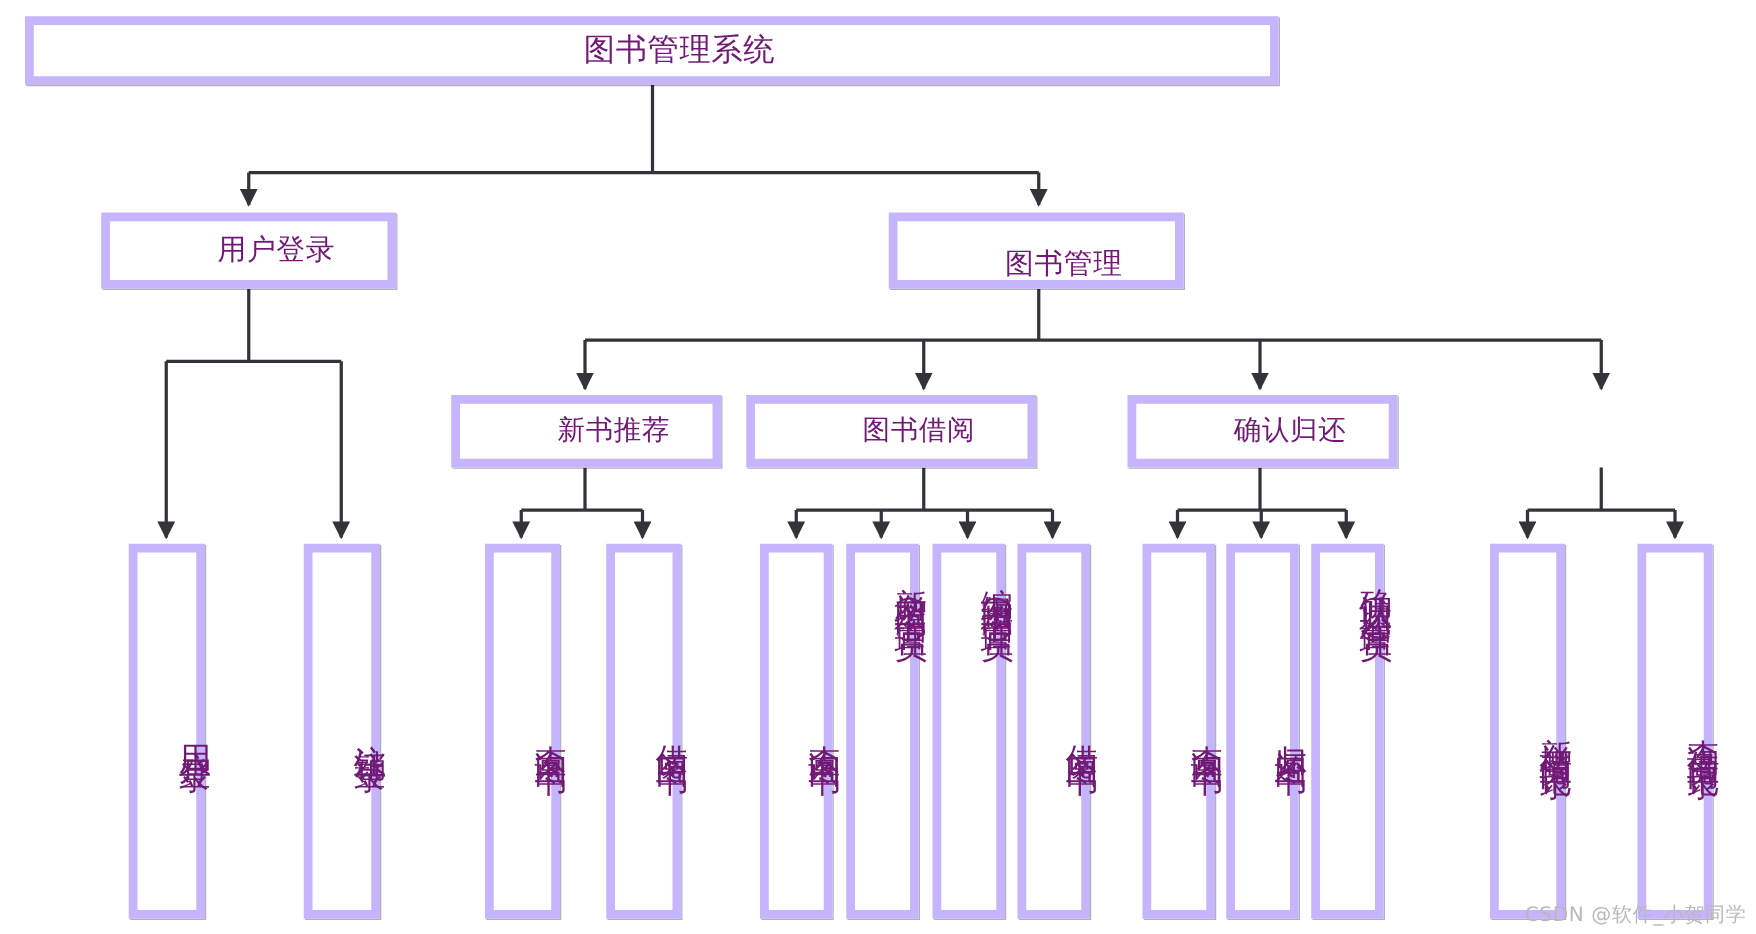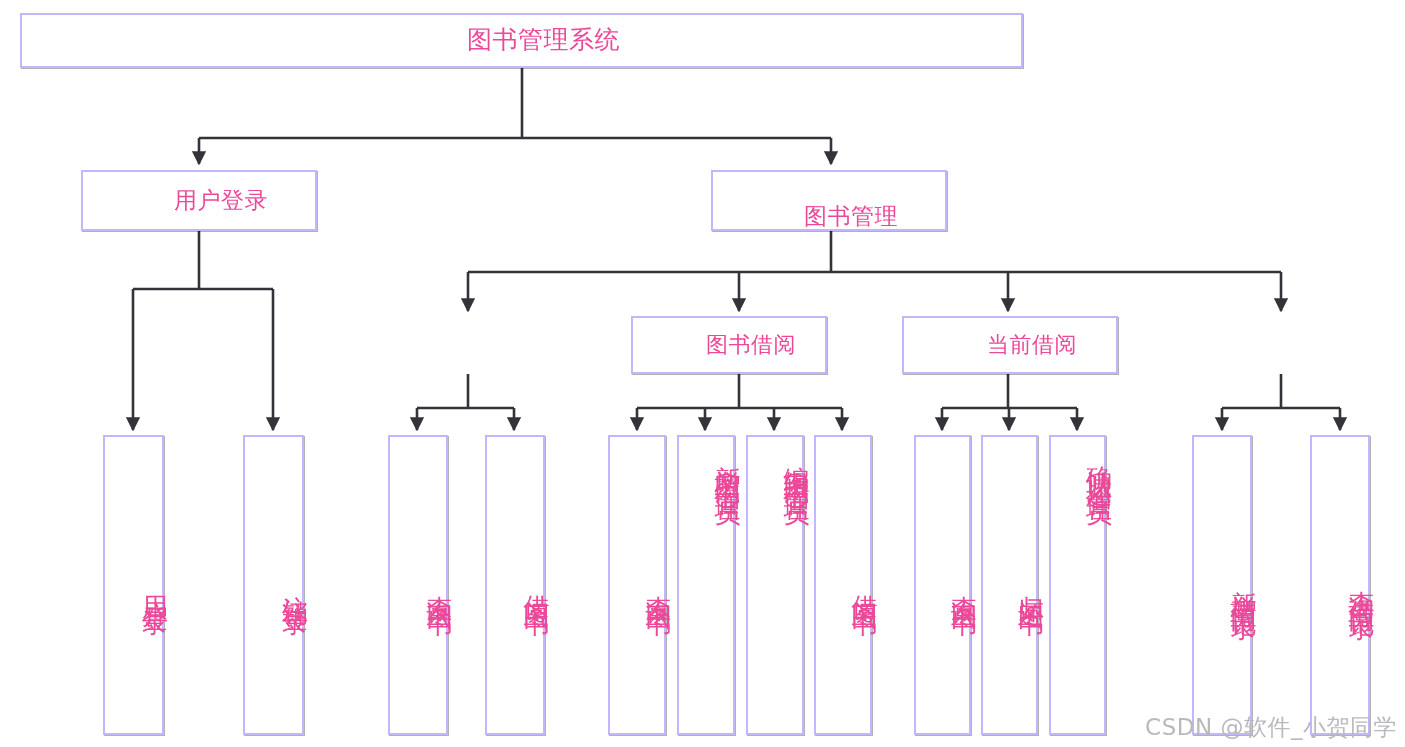--- a/index.html
+++ b/index.html
@@ -23,25 +23,25 @@
     left: 0;
     top: 0;
     width: 1405px;
     height: 747px;
     pointer-events: none;
   }
   .node {
     position: absolute;
     box-sizing: border-box;
     background: #ffffff;
-    border: 2px solid #c4b5fd;
+    border: 7px solid #c4b5fd;
     display: flex;
     align-items: center;
     justify-content: center;
-    color: #ec4899;
+    color: #701a75;
     box-shadow: 1px 1px 0 rgba(0,0,0,0.30);
     padding-left: 44px;
   }
   .node-label {
     display: block;
     text-align: center;
     line-height: 1.14;
     letter-spacing: 0.5px;
   }
   
@@ -66,21 +66,21 @@
     white-space: nowrap;
   }
   .node.leaf.centerv {
     align-items: center;
     padding-top: 0;
   }
   #watermark {
     position: absolute;
     right: 8px;
     bottom: 4px;
-    font-size: 23px;
+    font-size: 16px;
     color: #b9b9bd;
     white-space: nowrap;
     letter-spacing: 0.5px;
   }
 </style>
 </head>
 <body>
 
 <div id="diagram-root">
 
@@ -139,27 +139,30 @@
   </div>
 
   <div class="node horiz lvl2" style="left:81px; top:170px; width:236px; height:61px;">
     <span class="node-label">用户登录</span>
   </div>
 
   <div class="node horiz lvl2" style="left:711px; top:170px; width:236px; height:61px;align-items:flex-end;">
     <span class="node-label">图书管理</span>
   </div>
 
-
-  <div class="node horiz lvl3" style="left:631px; top:316px; width:196px; height:58px;">
+  <div class="node horiz lvl3" style="left:361px; top:316px; width:216px; height:58px;">
+    <span class="node-label">新书推荐</span>
+  </div>
+
+  <div class="node horiz lvl3" style="left:597px; top:316px; width:232px; height:58px;">
     <span class="node-label">图书借阅</span>
   </div>
 
   <div class="node horiz lvl3" style="left:902px; top:316px; width:216px; height:58px;">
-    <span class="node-label">当前借阅</span>
+    <span class="node-label">确认归还</span>
   </div>
 
 
   <div class="node leaf centerv" style="left:103px; top:435px; width:61px; height:300px;">
     <span class="node-label">用户登录</span>
   </div>
 
   <div class="node leaf centerv" style="left:243px; top:435px; width:61px; height:300px;">
     <span class="node-label">注销登录</span>
   </div>

